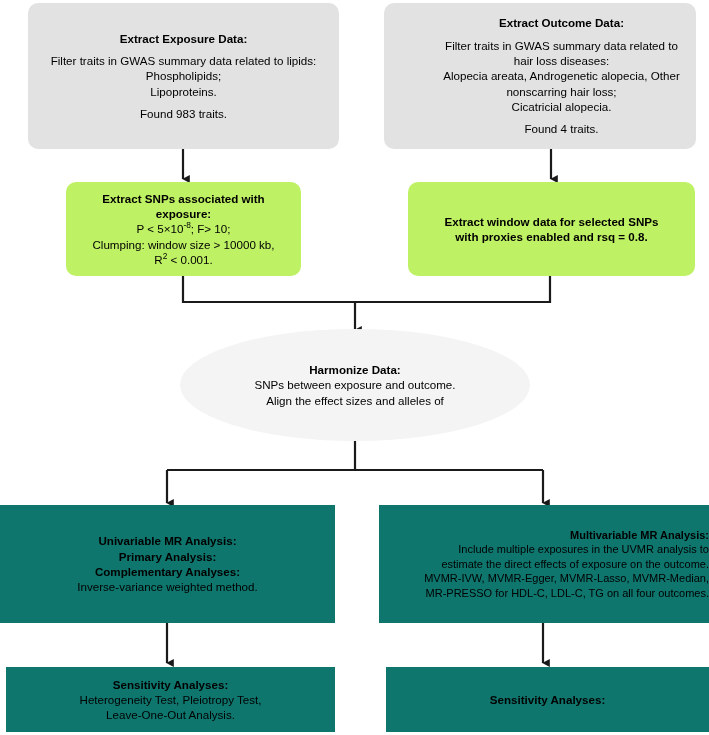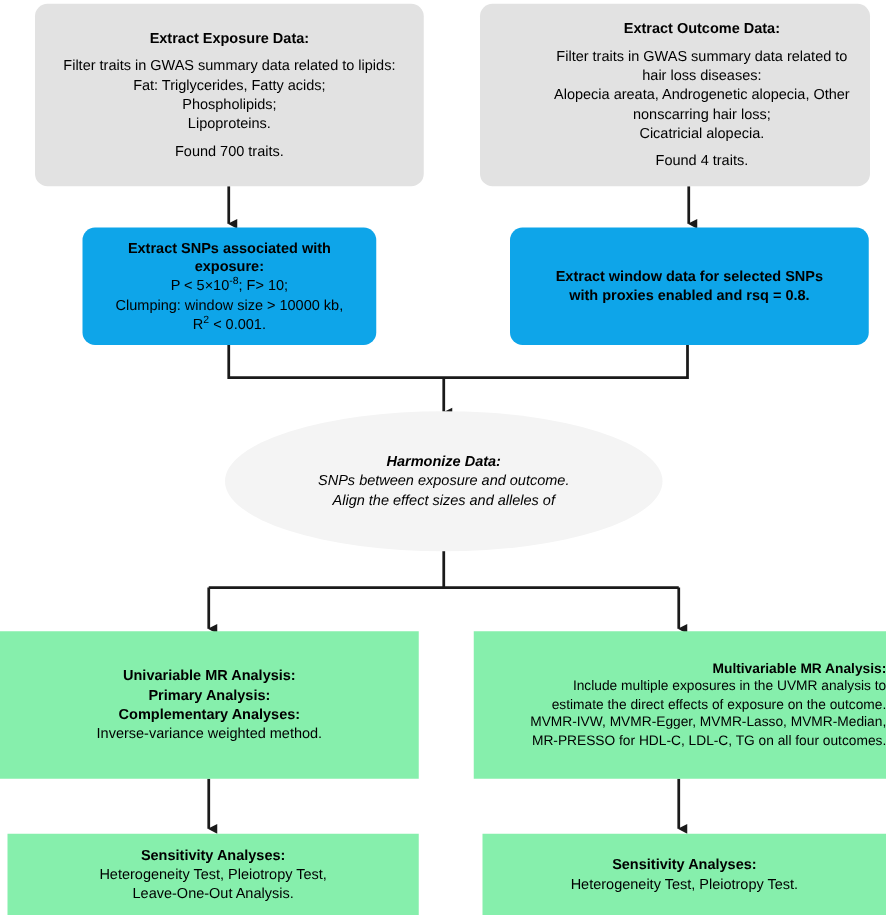--- a/index.html
+++ b/index.html
@@ -28,22 +28,22 @@
     justify-content: center;
     text-align: center;
     line-height: 1.32;
   }
   .node .ln { display: block; white-space: nowrap; }
   .b { font-weight: bold; }
   .gap { height: 7px; }
 
   
   .fill-dark  { background: #e2e2e2; border-radius: 10px; }
-  .fill-light { background: #0ea5e9; border-radius: 10px; }
-  .fill-mid   { background: #86efac; border-radius: 0px; }
+  .fill-light { background: #bef264; border-radius: 10px; }
+  .fill-mid   { background: #0f766e; border-radius: 0px; }
   .ellipse    { background: #f4f4f4; border-radius: 50%; }
 
   svg.conn {
     position: absolute;
     left: 0;
     top: 0;
     width: 709px;
     height: 735px;
     pointer-events: none;
   }
@@ -74,25 +74,24 @@
 
     <line x1="167" y1="623" x2="167" y2="663" stroke="#1a1a1a" stroke-width="2.2" marker-end="url(#arw)"></line>
 
     <line x1="543" y1="623" x2="543" y2="663" stroke="#1a1a1a" stroke-width="2.2" marker-end="url(#arw)"></line>
   </svg>
 
   <div class="node fill-dark" style="left:28px; top:3px; width:311px; height:146px; font-size:11.6px;">
     <span class="ln b">Extract Exposure Data:</span>
     <div class="gap"></div>
     <span class="ln">Filter traits in GWAS summary data related to lipids:</span>
-    <span class="ln">Fat: Triglycerides, Fatty acids;</span>
     <span class="ln">Phospholipids;</span>
     <span class="ln">Lipoproteins.</span>
     <div class="gap"></div>
-    <span class="ln">Found 700 traits.</span>
+    <span class="ln">Found 983 traits.</span>
   </div>
 
   <div class="node fill-dark" style="left:384px; top:3px; width:312px; height:146px; font-size:11.6px;padding-left:43px;">
     <span class="ln b">Extract Outcome Data:</span>
     <div class="gap"></div>
     <span class="ln">Filter traits in GWAS summary data related to</span>
     <span class="ln">hair loss diseases:</span>
     <span class="ln">Alopecia areata, Androgenetic alopecia, Other</span>
     <span class="ln">nonscarring hair loss;</span>
     <span class="ln">Cicatricial alopecia.</span>
@@ -106,21 +105,21 @@
     <span class="ln"><span>P &lt; 5×10</span><sup>-8</sup><span>; F&gt; 10;</span></span>
     <span class="ln">Clumping: window size &gt; 10000 kb,</span>
     <span class="ln"><span>R</span><sup>2</sup><span> &lt; 0.001.</span></span>
   </div>
 
   <div class="node fill-light" style="left:408px; top:182px; width:287px; height:94px; font-size:11.6px;">
     <span class="ln b">Extract window data for selected SNPs</span>
     <span class="ln b">with proxies enabled and rsq = 0.8.</span>
   </div>
 
-  <div class="node ellipse" style="left:180px; top:329px; width:350px; height:112px; font-size:11.6px;font-style:italic;">
+  <div class="node ellipse" style="left:180px; top:329px; width:350px; height:112px; font-size:11.6px;">
     <span class="ln b">Harmonize Data:</span>
     <span class="ln">SNPs between exposure and outcome.</span>
     <span class="ln">Align the effect sizes and alleles of</span>
   </div>
 
   <div class="node fill-mid" style="left:0px; top:505px; width:335px; height:118px; font-size:11.6px;">
     <span class="ln b">Univariable MR  Analysis:</span>
     <span class="ln b">Primary Analysis:</span>
     <span class="ln b">Complementary Analyses:</span>
     <span class="ln">Inverse-variance weighted method.</span>
@@ -135,16 +134,15 @@
   </div>
 
   <div class="node fill-mid" style="left:6px; top:667px; width:329px; height:65px; font-size:11.6px;">
     <span class="ln b">Sensitivity Analyses:</span>
     <span class="ln">Heterogeneity Test, Pleiotropy Test,</span>
     <span class="ln">Leave-One-Out Analysis.</span>
   </div>
 
   <div class="node fill-mid" style="left:386px; top:667px; width:323px; height:65px; font-size:11.6px;">
     <span class="ln b">Sensitivity Analyses:</span>
-    <span class="ln">Heterogeneity Test, Pleiotropy Test.</span>
   </div>
 
 </div>
 
 </body></html>

